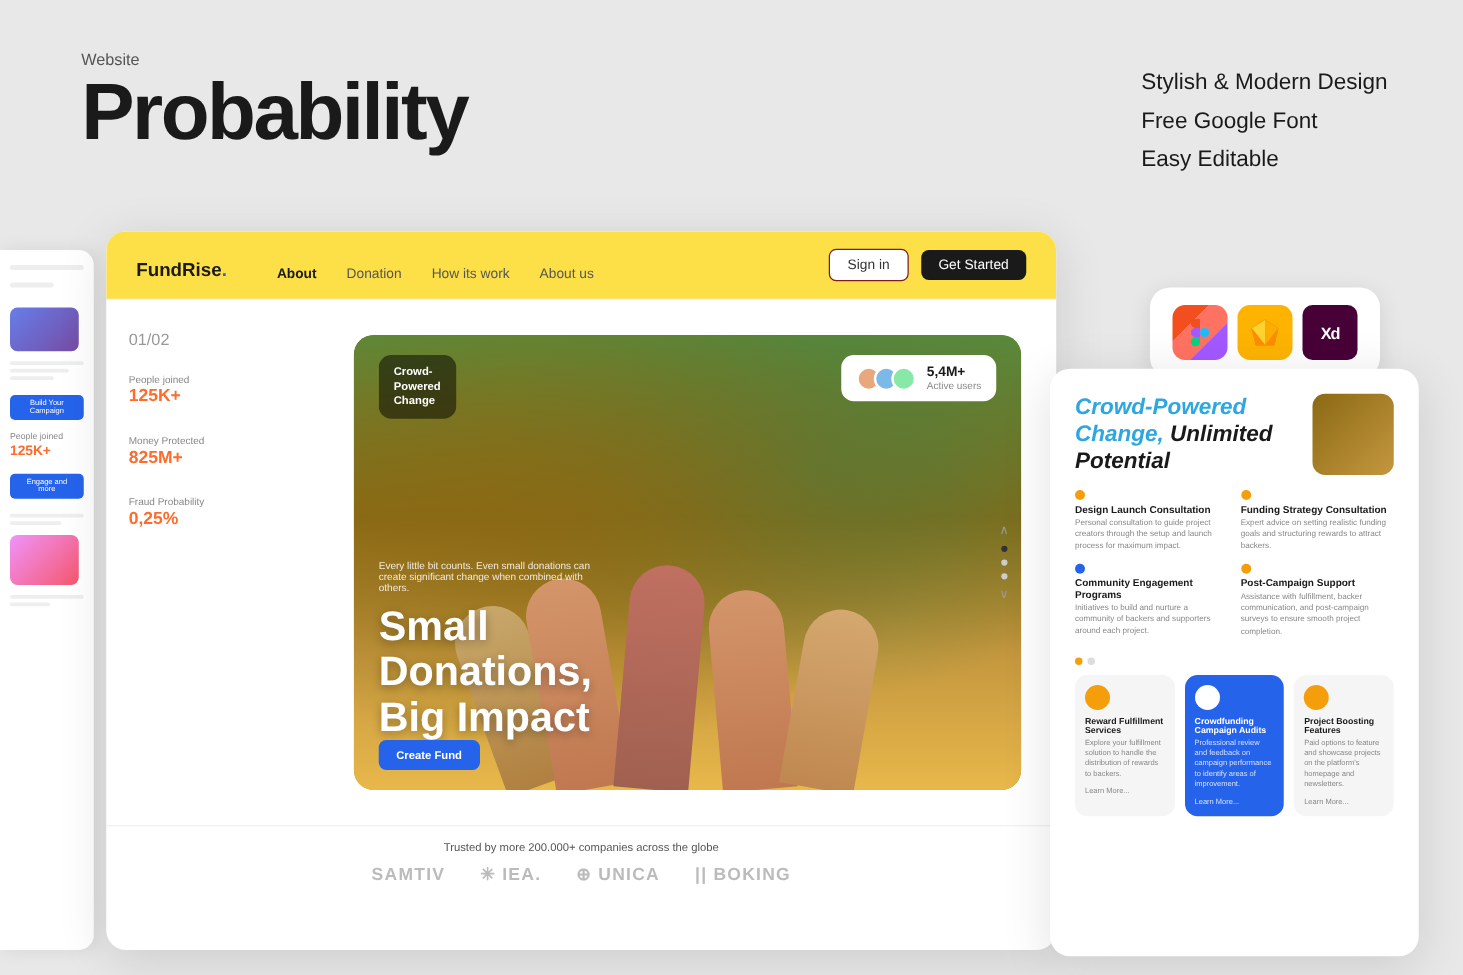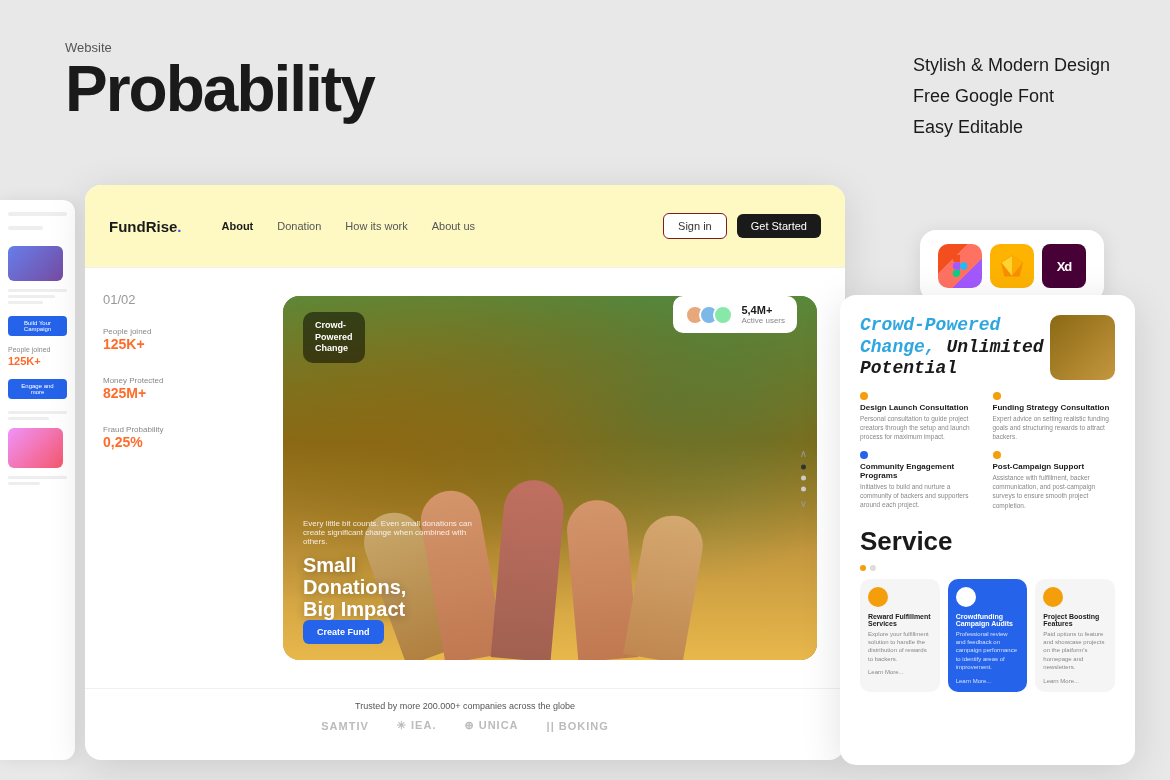--- a/index.html
+++ b/index.html
@@ -118,24 +118,24 @@
       height: 575px;
       background: white;
       border-radius: 16px;
       overflow: hidden;
       box-shadow: 0 8px 40px rgba(0,0,0,0.12);
     }
 
     
     .navbar {
       display: flex;
-      align-items: center;
-      padding: 28px 24px;
+      align-items: flex-end;
+      padding: 14px 24px;
       border-bottom: 1px solid #f0f0f0;
-      background: #fef9c3;
+      background: #fde047;
       position: relative;
       z-index: 10;
     }
     .nav-logo {
       font-size: 15px;
       font-weight: 800;
       color: #1a1a1a;
       margin-right: 40px;
     }
     .nav-logo span { color: #2563eb; }
@@ -242,21 +242,21 @@
       left: 20px;
       right: 20px;
     }
     .hero-subtitle {
       font-size: 8px;
       color: rgba(255,255,255,0.85);
       margin-bottom: 8px;
       max-width: 180px;
     }
     .hero-headline {
-      font-size: 20px;
+      font-size: 33px;
       font-weight: 900;
       color: white;
       line-height: 1.1;
       text-shadow: 0 2px 8px rgba(0,0,0,0.3);
     }
 
     .hero-card {
       position: absolute;
       top: 16px;
       left: 20px;
@@ -267,21 +267,21 @@
     }
     .hero-card-text {
       font-size: 9px;
       color: white;
       font-weight: 700;
       line-height: 1.3;
     }
 
     .active-users-badge {
       position: absolute;
-      top: 0;
+      top: 16px;
       right: 20px;
       background: white;
       border-radius: 10px;
       padding: 8px 12px;
       display: flex;
       align-items: center;
       gap: 8px;
       justify-content: center;
     }
     .avatar-stack {
@@ -347,21 +347,21 @@
       margin-bottom: 8px;
       font-weight: 500;
     }
     .brand-logos {
       display: flex;
       justify-content: center;
       align-items: center;
       gap: 28px;
     }
     .brand-logo {
-      font-size: 11px;
+      font-size: 14px;
       font-weight: 700;
       color: #bbb;
       letter-spacing: 1px;
     }
 
     
     .right-panel {
       position: absolute;
       right: 35px;
       top: 295px;
@@ -377,21 +377,20 @@
     .rp-header {
       display: flex;
       justify-content: space-between;
       margin-bottom: 12px;
     }
     .rp-title {
       font-size: 18px;
       font-weight: 800;
       color: #1a1a1a;
       line-height: 1.2;
-      font-family: Liberation Mono, monospace;
     }
     .rp-title em {
       color: #2ea6e0;
       font-style: italic;
     }
     .rp-title .sub {
       color: #1a1a1a;
       font-style: italic;
     }
     .rp-thumb {
@@ -669,21 +668,20 @@
       <div class="rp-service-title">Community Engagement Programs</div>
       <div class="rp-service-desc">Initiatives to build and nurture a community of backers and supporters around each project.</div>
     </div>
     <div class="rp-service">
       <div class="rp-service-dot"></div>
       <div class="rp-service-title">Post-Campaign Support</div>
       <div class="rp-service-desc">Assistance with fulfillment, backer communication, and post-campaign surveys to ensure smooth project completion.</div>
     </div>
   </div>
 
-  <div class="rp-section-title">Service</div>
   <div class="rp-pagination">
     <div class="rp-dot"></div>
     <div class="rp-dot inactive"></div>
   </div>
 
   <div class="rp-cards">
     <div class="rp-card">
       <div class="rp-card-icon"></div>
       <div class="rp-card-title">Reward Fulfillment Services</div>
       <div class="rp-card-desc">Explore your fulfillment solution to handle the distribution of rewards to backers.</div>

